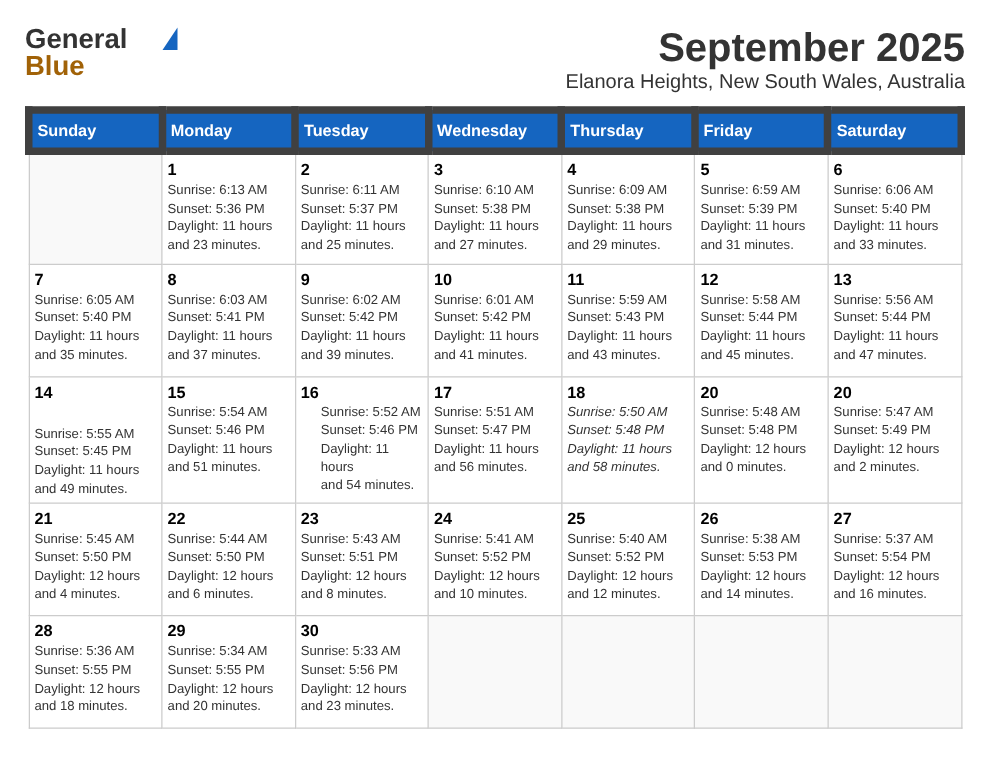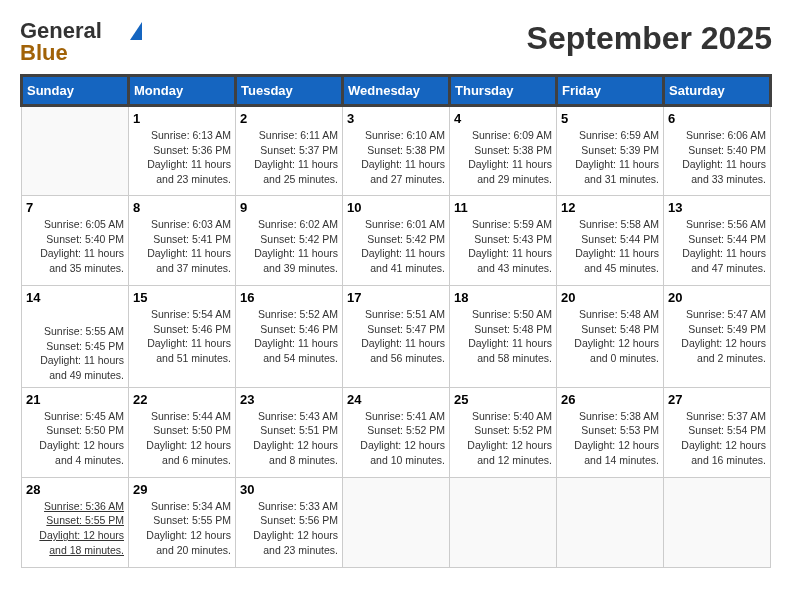--- a/index.html
+++ b/index.html
@@ -59,59 +59,59 @@
       border-collapse: collapse;
       font-size: 11px;
     }
     .calendar thead th {
       background-color: #1565c0;
       color: #fff;
       padding: 6px 4px;
       text-align: left;
       font-size: 13px;
       font-weight: bold;
-      border: 3px solid #404040;
+      border: 6px solid #404040;
     }
     .calendar tbody td {
       border: 1px solid #ccc;
       vertical-align: top;
       padding: 4px;
       width: calc(100% / 7);
       min-height: 80px;
       height: 90px;
     }
     .day-number {
       font-weight: bold;
       font-size: 13px;
       margin-bottom: 2px;
       display: block;
     }
     .day-info {
       font-size: 10.5px;
       color: #333;
       line-height: 1.4;
-      text-align: right;
     }
     .empty-cell {
       background: #f9f9f9;
     }
   </style>
 </head>
 <body>
 
 <div class="header">
   <div class="logo">
     <div class="logo-row">
       <span class="logo-text">General</span>
       <div class="logo-icon"></div>
     </div>
     <span class="logo-text"><span class="blue">Blue</span></span>
   </div>
   <div class="title-block">
     <h1>September 2025</h1>
+    <h2>Elanora Heights, New South Wales, Australia</h2>
   </div>
 </div>
 
 <table class="calendar">
   <thead>
     <tr>
     <th>Sunday</th>
         <th>Monday</th>
         <th>Tuesday</th>
         <th>Wednesday</th>
@@ -227,35 +227,35 @@
         </td>
         <td>
           <span class="day-number">15</span>
           <div class="day-info" style="white-space: pre-line;">Sunrise: 5:54 AM
 Sunset: 5:46 PM
 Daylight: 11 hours
 and 51 minutes.</div>
         </td>
         <td>
           <span class="day-number">16</span>
-          <div class="day-info" style="white-space: pre-line;">Sunrise: 5:52 AM
+          <div class="day-info" style="white-space: pre-line; margin-left: 16px;">Sunrise: 5:52 AM
 Sunset: 5:46 PM
 Daylight: 11 hours
 and 54 minutes.</div>
         </td>
         <td>
           <span class="day-number">17</span>
           <div class="day-info" style="white-space: pre-line;">Sunrise: 5:51 AM
 Sunset: 5:47 PM
 Daylight: 11 hours
 and 56 minutes.</div>
         </td>
         <td>
           <span class="day-number">18</span>
-          <div class="day-info" style="white-space: pre-line;">Sunrise: 5:50 AM
+          <div class="day-info" style="white-space: pre-line; font-style: italic;">Sunrise: 5:50 AM
 Sunset: 5:48 PM
 Daylight: 11 hours
 and 58 minutes.</div>
         </td>
         <td>
           <span class="day-number">20</span>
           <div class="day-info" style="white-space: pre-line;">Sunrise: 5:48 AM
 Sunset: 5:48 PM
 Daylight: 12 hours
 and 0 minutes.</div>
@@ -315,21 +315,21 @@
           <span class="day-number">27</span>
           <div class="day-info" style="white-space: pre-line;">Sunrise: 5:37 AM
 Sunset: 5:54 PM
 Daylight: 12 hours
 and 16 minutes.</div>
         </td>
       </tr>
       <tr>
         <td>
           <span class="day-number">28</span>
-          <div class="day-info" style="white-space: pre-line; text-decoration: underline;">Sunrise: 5:36 AM
+          <div class="day-info" style="white-space: pre-line;">Sunrise: 5:36 AM
 Sunset: 5:55 PM
 Daylight: 12 hours
 and 18 minutes.</div>
         </td>
         <td>
           <span class="day-number">29</span>
           <div class="day-info" style="white-space: pre-line;">Sunrise: 5:34 AM
 Sunset: 5:55 PM
 Daylight: 12 hours
 and 20 minutes.</div>

